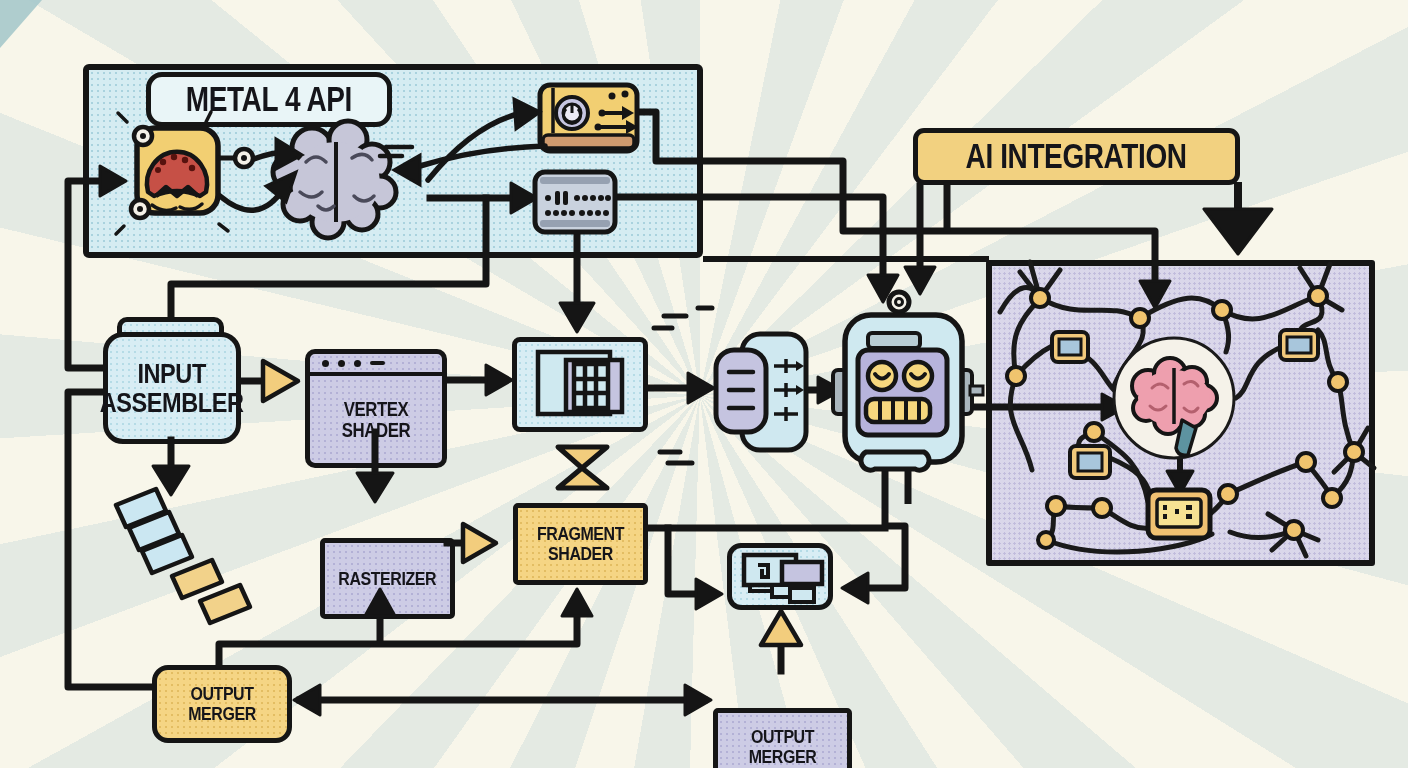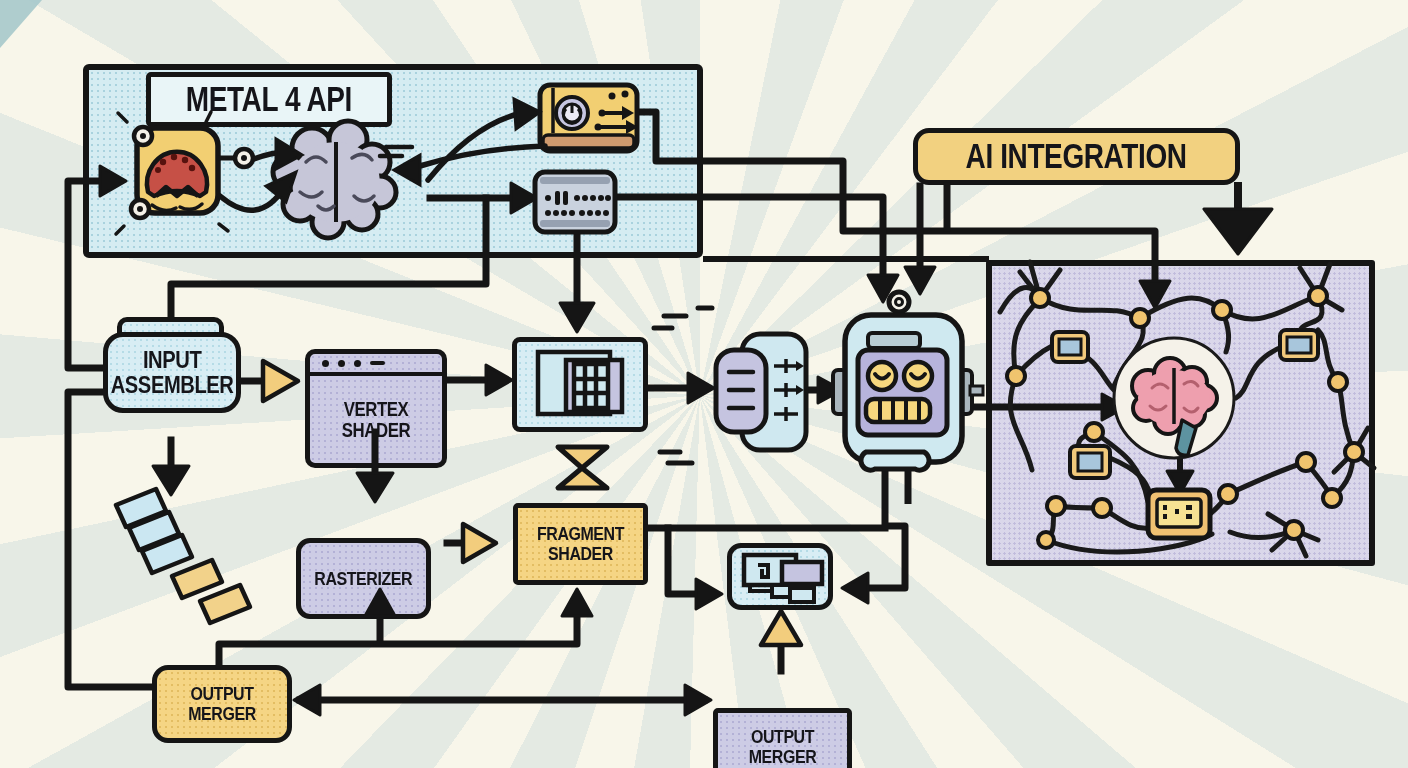--- a/index.html
+++ b/index.html
@@ -14,33 +14,33 @@
     display:flex;align-items:center;justify-content:center;text-align:center;
     color:#15151a;font-weight:700;z-index:2;}
   .lbl{display:block;transform:scaleX(.84);letter-spacing:-.5px;line-height:1.04;}
   .blue-d{background-color:#d5ecf2;background-image:radial-gradient(#a9d2de 1.2px,rgba(0,0,0,0) 1.4px);background-size:6px 6px;}
   .blue-l{background-color:#d8edf4;background-image:radial-gradient(#b5dbe6 1.1px,rgba(0,0,0,0) 1.3px);background-size:6px 6px;}
   .lav-d{background-color:#cdcce5;background-image:radial-gradient(#b3b1d6 1.1px,rgba(0,0,0,0) 1.3px);background-size:6px 6px;margin-top:36px;}
   .lav-p{background-color:#dad7ea;background-image:radial-gradient(#c1bcdc 1.1px,rgba(0,0,0,0) 1.3px);background-size:5px 5px;}
   .yel-d{background-color:#f5d584;background-image:radial-gradient(#e3bd62 1.1px,rgba(0,0,0,0) 1.3px);background-size:6px 6px;}
 
   #metal-box{left:83px;top:64px;width:620px;height:194px;border-width:6px;border-radius:6px;}
-  #metal-title{left:146px;top:72px;width:246px;height:55px;border-radius:5px;background:#e9f5f7;font-size:35px;z-index:3;}
-  #ai-label{left:913px;top:128px;width:327px;height:57px;border-radius:16px;background:#f2d180;font-size:35px;z-index:3;}
+  #metal-title{left:146px;top:72px;width:246px;height:55px;border-radius:16px;background:#e9f5f7;font-size:35px;z-index:3;}
+  #ai-label{left:913px;top:128px;width:327px;height:57px;border-radius:11px;background:#f2d180;font-size:35px;z-index:3;}
   #net-panel{left:986px;top:260px;width:389px;height:306px;border-width:6px;border-radius:3px;}
 
   #ia-tab{left:117px;top:317px;width:107px;height:34px;border-radius:10px;z-index:1;}
-  #ia-box{left:103px;top:332px;width:138px;height:81px;border-radius:20px;font-size:24px;}
+  #ia-box{left:103px;top:332px;width:138px;height:112px;border-radius:20px;font-size:28px;}
   #vs-box{left:305px;top:313px;width:142px;height:119px;border-radius:10px;font-size:20px;flex-direction:column;padding-top:22px;}
   #vs-titlebar{position:absolute;left:0;top:0;right:0;height:22px;border-bottom:4px solid #151515;
     display:flex;align-items:center;gap:9px;padding-left:12px;box-sizing:border-box;}
   .tdot{width:7px;height:7px;border-radius:50%;background:#151515;}
   .tdash{width:15px;height:4px;background:#151515;border-radius:2px;}
   #tex-box{left:512px;top:337px;width:136px;height:95px;border-radius:8px;}
-  #rast-box{left:296px;top:502px;width:135px;height:81px;border-radius:14px;font-size:19px;}
+  #rast-box{left:320px;top:502px;width:135px;height:81px;border-radius:5px;font-size:19px;}
   #fs-box{left:513px;top:503px;width:135px;height:82px;border-radius:5px;font-size:19px;text-align:center;}
   #oml-box{left:152px;top:665px;width:140px;height:78px;border-radius:16px;font-size:19px;}
   #omr-box{left:713px;top:672px;width:139px;height:78px;border-radius:5px;font-size:19px;}
   #disp-box{left:727px;top:543px;width:106px;height:67px;border-radius:14px;}
 
   #gfx{position:absolute;left:0;top:0;width:1408px;height:768px;z-index:5;pointer-events:none;}
 </style>
 </head>
 <body>
 

